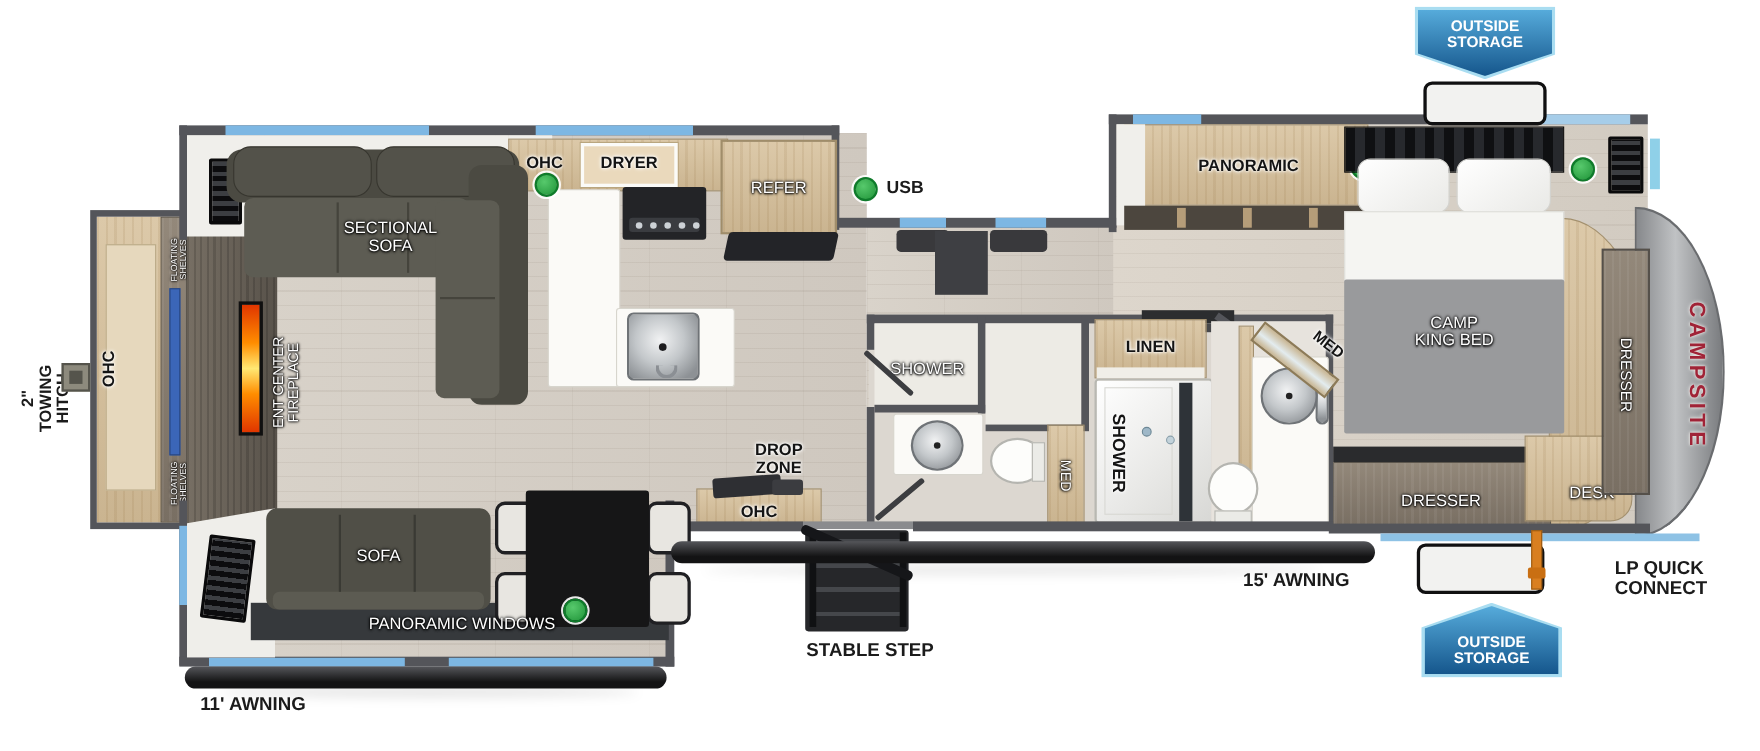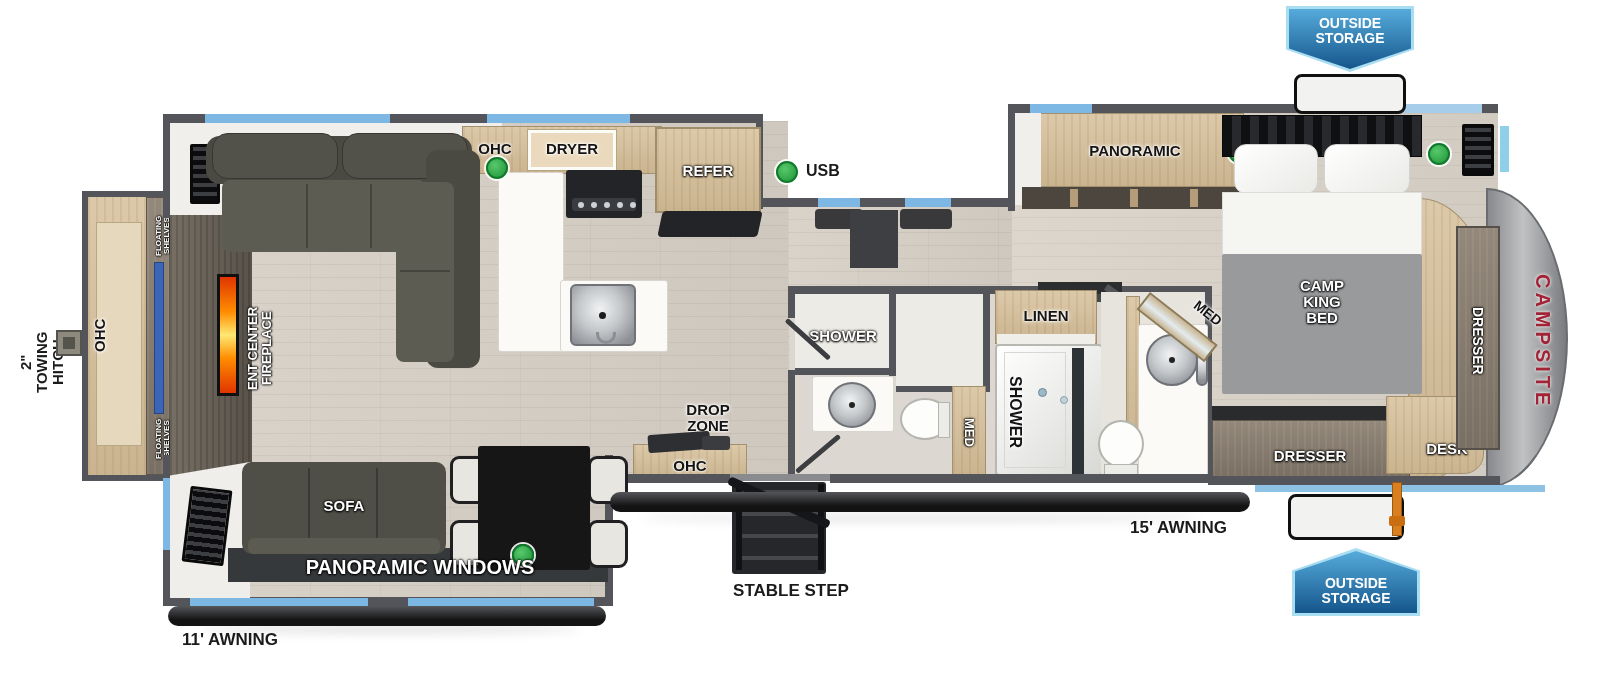--- a/index.html
+++ b/index.html
@@ -27,21 +27,21 @@
   .pillow{background:linear-gradient(145deg,#ffffff,#e9e9e6);border:1px solid #d3d3cf;border-radius:12px;}
   .slat{background:repeating-linear-gradient(90deg,#0f1012 0 9px,#27292d 9px 18px);border:1px solid #0a0a0b;}
   .tube{background:linear-gradient(180deg,#55565a,#131314 70%);border-radius:10px;}
   .chair{background:#e8e6e1;border:3px solid #202023;border-radius:9px;}
   .door{background:#3c3d40;border-radius:2px;}
   .storage-door{background:#f2f2f0;border:3px solid #101011;border-radius:8px;}
   .fire{background:linear-gradient(180deg,#e03500,#ff8d00 30%,#ffe873 50%,#ff8d00 70%,#e03500);border:3px solid #101010;}
   .dot{width:22px;height:22px;background:radial-gradient(circle at 38% 35%,#57c96c,#1f9338);
        border:2px solid #0f7b2b;border-radius:50%;box-shadow:0 0 0 2px rgba(255,255,255,.9);}
   .ctr{display:flex;align-items:center;justify-content:center;text-align:center;line-height:1.06;}
-  .lw{color:#fff;font-weight:bold;text-shadow:0 0 2px #000,0 0 3px #000,0 1px 2px rgba(0,0,0,.9);}
+  .lw{color:#fff;font-weight:normal;text-shadow:0 0 2px #000,0 0 3px #000,0 1px 2px rgba(0,0,0,.9);}
   .lb{color:#141414;font-weight:bold;text-shadow:0 0 2px #fff,0 0 3px #fff,0 0 5px rgba(255,255,255,.95);}
   .lk{color:#1b1b1b;font-weight:bold;}
   .vd{writing-mode:vertical-rl;}
   .vu{writing-mode:vertical-rl;transform:rotate(180deg);}
   .clip-down{clip-path:polygon(0 0,100% 0,100% 66%,50% 100%,0 66%);}
   .clip-up{clip-path:polygon(50% 0,100% 33%,100% 100%,0 100%,0 33%);}
   .badge-outer{background:#a9ddf1;}
   .badge-inner{background:linear-gradient(180deg,#56abdb,#15568c);}
   .badge-txt{color:#fff;font-weight:bold;font-size:14px;text-align:center;line-height:1.1;}
   .shadow{background:rgba(0,0,0,.10);filter:blur(5px);border-radius:50%;}
@@ -135,20 +135,21 @@
 
   <div class="p" style="left:206px;top:136px;width:266px;height:48px;background:#4b4a42;border-radius:14px;"></div>
   <div class="p" style="left:212px;top:133px;width:126px;height:46px;background:#53524a;border-radius:16px;border:1px solid #37362f;"></div>
   <div class="p" style="left:342px;top:133px;width:126px;height:46px;background:#53524a;border-radius:16px;border:1px solid #37362f;"></div>
   <div class="p" style="left:222px;top:180px;width:204px;height:72px;background:#5d5c53;border-radius:8px;"></div>
   <div class="p" style="left:426px;top:150px;width:54px;height:218px;background:#4b4a42;border-radius:12px;"></div>
   <div class="p" style="left:396px;top:182px;width:58px;height:180px;background:#5d5c53;border-radius:8px;"></div>
   <div class="p" style="left:306px;top:184px;width:2px;height:64px;background:#45443c;"></div>
   <div class="p" style="left:370px;top:184px;width:2px;height:64px;background:#45443c;"></div>
   <div class="p" style="left:400px;top:270px;width:50px;height:2px;background:#45443c;"></div>
+  <div class="p ctr lw" style="left:300px;top:196px;width:110px;height:40px;font-size:15px;">SECTIONAL SOFA</div>
 
   <div class="p ctr lb" style="left:683px;top:398px;width:50px;height:40px;font-size:15px;">DROP ZONE</div>
   <div class="p woodt" style="left:633px;top:444px;width:114px;height:34px;"></div>
   <div class="p" style="left:648px;top:433px;width:62px;height:18px;background:#2e2f33;border-radius:3px;transform:rotate(-4deg);"></div>
   <div class="p" style="left:702px;top:436px;width:28px;height:14px;background:#3b3c40;border-radius:3px;"></div>
   <div class="p ctr lb" style="left:660px;top:456px;width:60px;height:20px;font-size:15px;">OHC</div>
 
   <div class="p wall" style="left:788px;top:286px;width:260px;height:8px;"></div>
   <div class="p wall" style="left:1120px;top:286px;width:92px;height:8px;"></div>
   <div class="p wall" style="left:788px;top:286px;width:7px;height:32px;"></div>
@@ -239,21 +240,21 @@
   <div class="p" style="left:308px;top:468px;width:2px;height:70px;background:#3a3a34;"></div>
   <div class="p" style="left:376px;top:468px;width:2px;height:70px;background:#3a3a34;"></div>
   <div class="p ctr lw" style="left:294px;top:496px;width:100px;height:20px;font-size:15px;">SOFA</div>
 
   <div class="p chair" style="left:450px;top:456px;width:42px;height:48px;"></div>
   <div class="p chair" style="left:450px;top:520px;width:42px;height:48px;"></div>
   <div class="p chair" style="left:588px;top:456px;width:40px;height:48px;"></div>
   <div class="p chair" style="left:588px;top:520px;width:40px;height:48px;"></div>
   <div class="p" style="left:478px;top:446px;width:112px;height:124px;background:#161617;border-radius:3px;"></div>
   <div class="p dot" style="left:512px;top:544px;"></div>
-  <div class="p ctr lw" style="left:300px;top:558px;width:240px;height:20px;font-size:20px;">PANORAMIC WINDOWS</div>
+  <div class="p ctr lw" style="left:300px;top:558px;width:240px;height:20px;font-size:15px;">PANORAMIC WINDOWS</div>
 
   <div class="p" style="left:732px;top:482px;width:94px;height:92px;background:#26272a;border-radius:3px;"></div>
   <div class="p" style="left:740px;top:490px;width:78px;height:78px;background:repeating-linear-gradient(180deg,#45474b 0 4px,transparent 4px 22px);"></div>
   <div class="p" style="left:736px;top:484px;width:6px;height:86px;background:#101113;"></div>
   <div class="p" style="left:818px;top:484px;width:6px;height:86px;background:#101113;"></div>
   <div class="p" style="left:724px;top:498px;width:110px;height:9px;background:#151619;border-radius:4px;transform:rotate(24deg);"></div>
 
   <div class="p tube" style="left:610px;top:492px;width:640px;height:20px;"></div>
   <div class="p lk" style="left:1130px;top:518px;width:140px;height:22px;font-size:17px;">15' AWNING</div>
   <div class="p tube" style="left:168px;top:606px;width:438px;height:20px;"></div>
@@ -267,14 +268,15 @@
   <div class="p storage-door" style="left:1294px;top:74px;width:112px;height:40px;"></div>
 
   <div class="p storage-door" style="left:1288px;top:494px;width:116px;height:46px;"></div>
   <div class="p badge-outer clip-up" style="left:1292px;top:548px;width:128px;height:68px;">
     <div class="p badge-inner clip-up" style="left:3px;top:3px;width:122px;height:62px;"></div>
     <div class="p badge-txt" style="left:8px;top:28px;width:112px;">OUTSIDE STORAGE</div>
   </div>
 
   <div class="p" style="left:1392px;top:482px;width:10px;height:54px;background:#d97f20;border:1px solid #9a5a12;"></div>
   <div class="p" style="left:1389px;top:516px;width:16px;height:10px;background:#c96f12;border-radius:2px;"></div>
+  <div class="p lk" style="left:1468px;top:508px;width:118px;height:40px;font-size:17px;line-height:1.08;">LP QUICK CONNECT</div>
 
 </div>
 
 </body></html>

